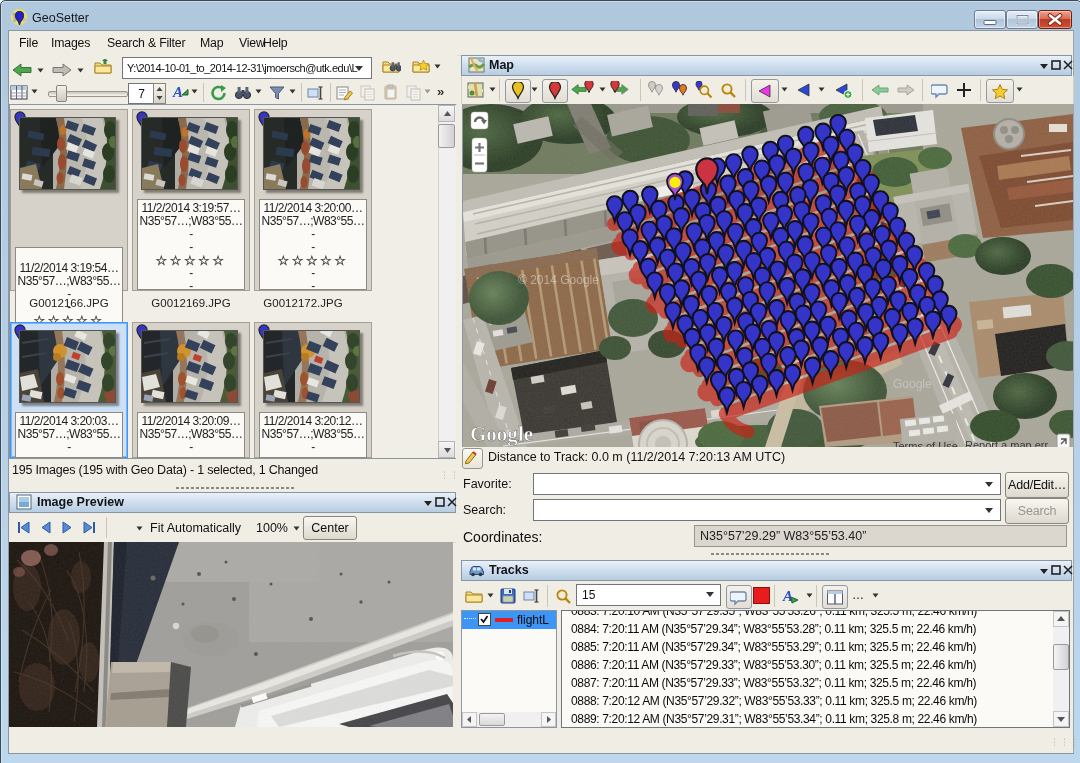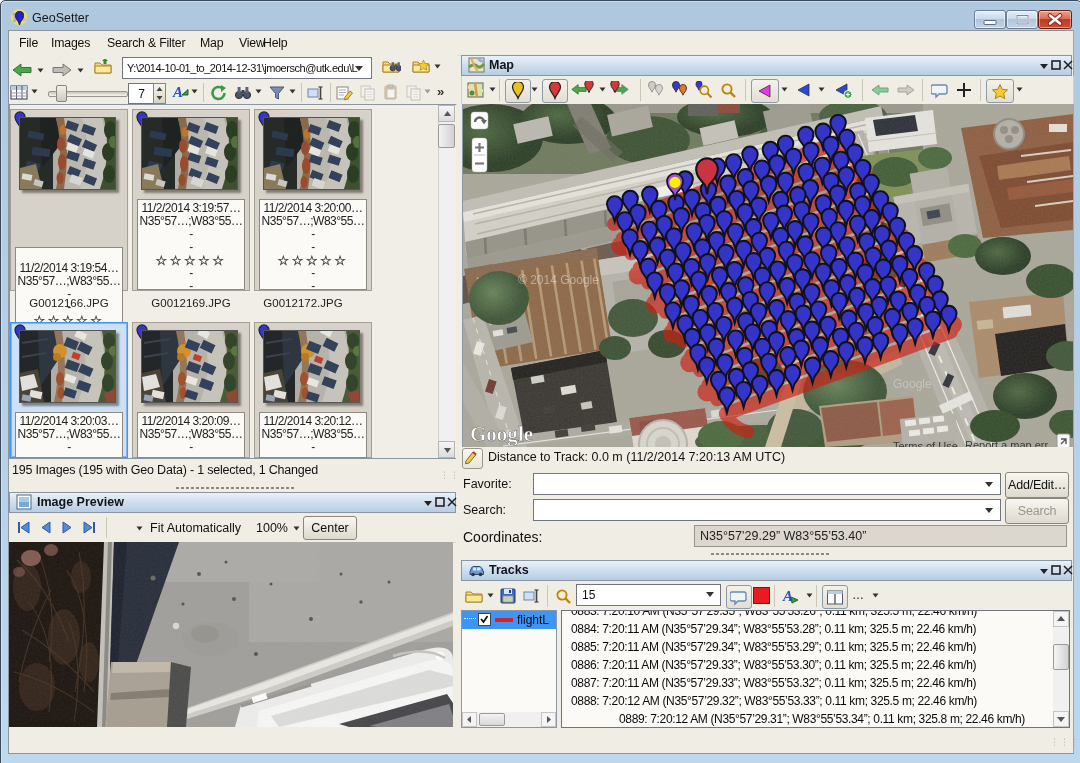--- a/index.html
+++ b/index.html
@@ -1573,21 +1573,21 @@
     </svg>
   </div>
 <div class="" style="position:absolute;left:561px;top:610px;width:509px;height:118px;background:#fbfaf7;border:1px solid #70757d;box-sizing:border-box;overflow:hidden;">
     <div style="position:absolute;left:9px;top:-9px;font-size:12px;color:#0a0a0a;letter-spacing:-0.35px;">
       <div style="height:18px;line-height:18px;white-space:nowrap;">0883: 7:20:10 AM (N35°57’29.35”; W83°55’53.26”; 0.11 km; 325.5 m; 22.46 km/h)</div>
       <div style="height:18px;line-height:18px;white-space:nowrap;">0884: 7:20:11 AM (N35°57’29.34”; W83°55’53.28”; 0.11 km; 325.5 m; 22.46 km/h)</div>
       <div style="height:18px;line-height:18px;white-space:nowrap;">0885: 7:20:11 AM (N35°57’29.34”; W83°55’53.29”; 0.11 km; 325.5 m; 22.46 km/h)</div>
       <div style="height:18px;line-height:18px;white-space:nowrap;">0886: 7:20:11 AM (N35°57’29.33”; W83°55’53.30”; 0.11 km; 325.5 m; 22.46 km/h)</div>
       <div style="height:18px;line-height:18px;white-space:nowrap;">0887: 7:20:11 AM (N35°57’29.33”; W83°55’53.32”; 0.11 km; 325.5 m; 22.46 km/h)</div>
       <div style="height:18px;line-height:18px;white-space:nowrap;">0888: 7:20:12 AM (N35°57’29.32”; W83°55’53.33”; 0.11 km; 325.5 m; 22.46 km/h)</div>
-      <div style="height:18px;line-height:18px;white-space:nowrap;margin-left:48px;">0889: 7:20:12 AM (N35°57’29.31”; W83°55’53.34”; 0.11 km; 325.8 m; 22.46 km/h)</div>
+      <div style="height:18px;line-height:18px;white-space:nowrap;">0889: 7:20:12 AM (N35°57’29.31”; W83°55’53.34”; 0.11 km; 325.8 m; 22.46 km/h)</div>
     </div>
   </div>
 <div class="" style="position:absolute;left:1053px;top:611px;width:16px;height:116px;background:#f0f0f0;"></div>
 <div class="" style="position:absolute;left:1053px;top:611px;width:16px;height:16px;background:#f4f4f4;border:1px solid #c5c5c5;box-sizing:border-box;">
     <svg width="14" height="14" viewBox="0 0 14 14">
       <polygon points="7,4 11,9 3,9" fill="#555"></polygon>
     </svg>
   </div>
 <div class="" style="position:absolute;left:1053px;top:644px;width:16px;height:26px;background:linear-gradient(90deg,#f4f4f4,#d2d2d2);border:1px solid #9a9a9a;border-radius:2px;box-sizing:border-box;"></div>
 <div class="" style="position:absolute;left:1053px;top:711px;width:16px;height:16px;background:#f4f4f4;border:1px solid #c5c5c5;box-sizing:border-box;">

